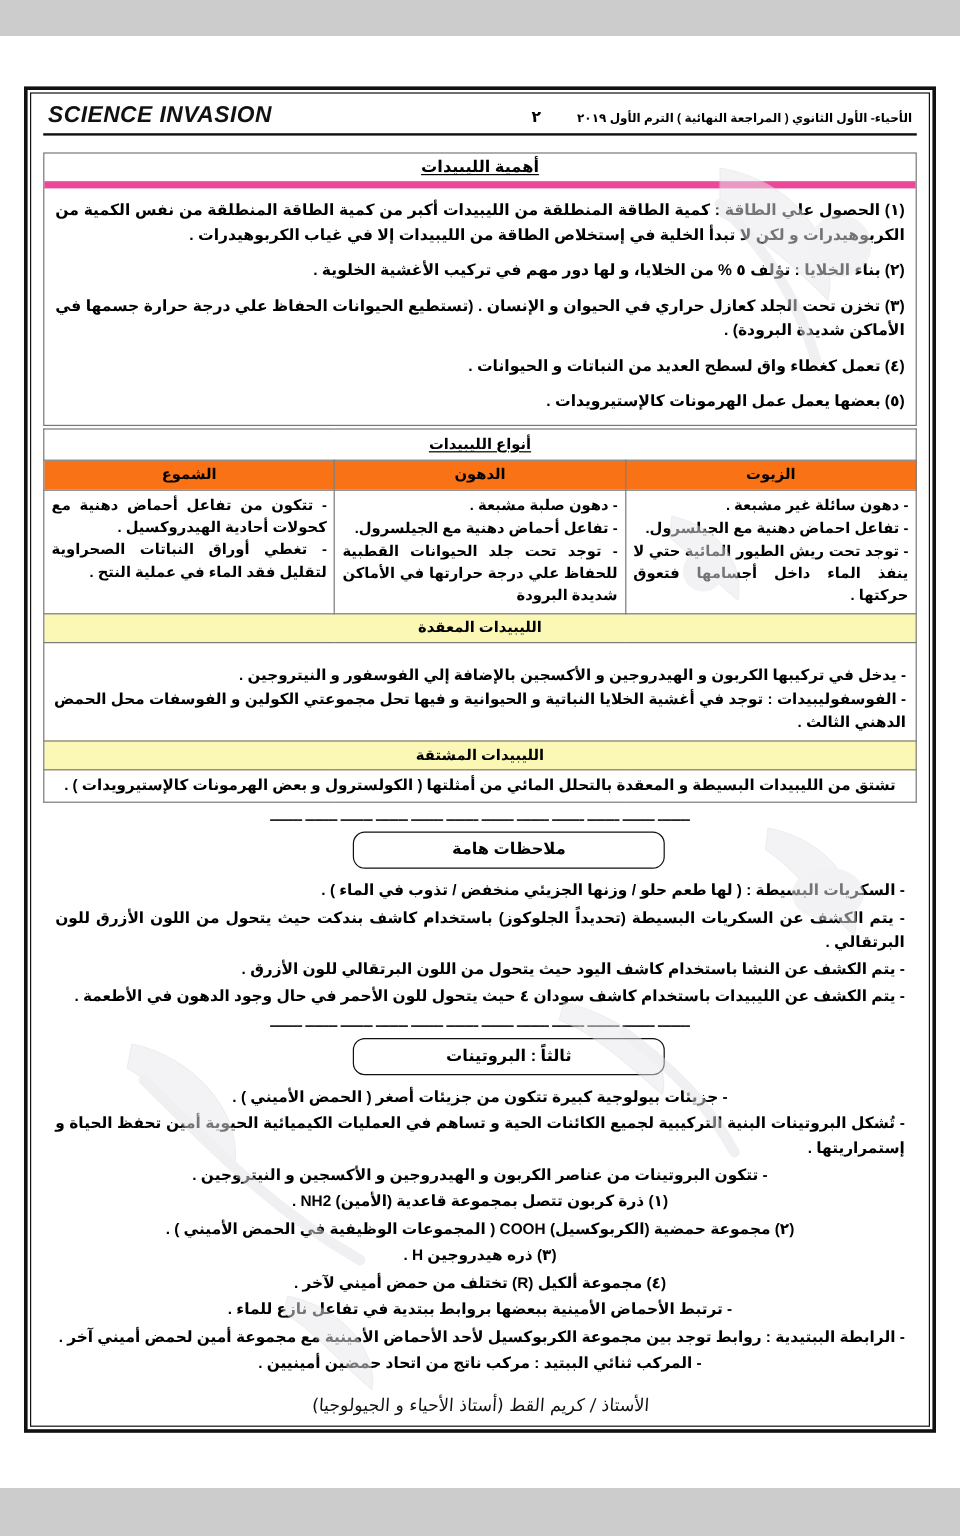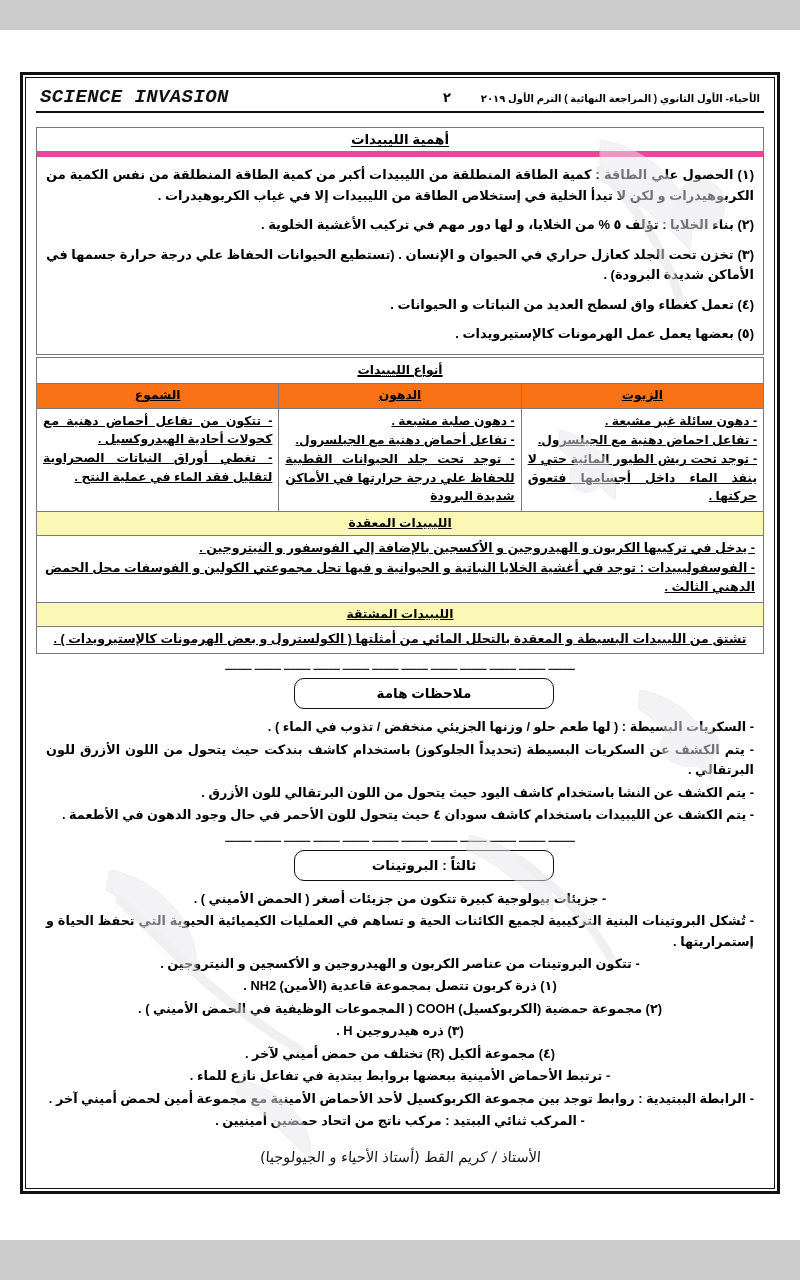--- a/index.html
+++ b/index.html
@@ -79,21 +79,21 @@
     letter-spacing: -0.2px;
   }
   .header-page {
     font-size: 13px;
     font-weight: bold;
     margin-right: 30px;
     margin-left: 30px;
   }
   .header-right-group { display: flex; align-items: baseline; }
   .brand {
-    font-family: Liberation Mono, monospace;
+    font-family: Liberation Sans, sans-serif;
     font-style: italic;
     font-weight: bold;
     font-size: 19px;
     letter-spacing: 0.4px;
     direction: ltr;
     color: #111;
   }
 
   
   .framed {
@@ -133,21 +133,20 @@
     margin-top: 1px;
   }
   table.types td, table.types th {
     border: 1px solid #7a7a7a;
     vertical-align: top;
     padding: 3px 6px 4px 6px;
     font-size: 12.3px;
     font-weight: bold;
     line-height: 1.5;
     color: #000;
-    text-decoration: underline;
   }
   .band-title {
     text-align: center;
     font-size: 13.5px;
     font-weight: bold;
     background: #ffffff;
     padding: 3px 0 4px 0 !important;
   }
   .band-title span { text-decoration: underline; text-underline-offset: 2px; }
   .band-yellow {
@@ -277,21 +276,21 @@
         </td>
         <td class="cell-list">
           <div>- تتكون من تفاعل أحماض دهنية مع كحولات أحادية الهيدروكسيل .</div>
           <div>- تغطي أوراق النباتات الصحراوية لتقليل فقد الماء في عملية النتح .</div>
         </td>
       </tr>
       <tr>
         <td colspan="3" class="band-yellow">الليبيدات المعقدة</td>
       </tr>
       <tr>
-        <td colspan="3" class="cell-list" style="font-size:12.6px;padding:3px 8px 4px 8px;">
+        <td colspan="3" class="cell-list" style="font-size:12.6px;padding:18px 8px 4px 8px;">
           <div>- يدخل في تركيبها الكربون و الهيدروجين و الأكسجين بالإضافة إلي الفوسفور و النيتروجين .</div>
           <div>- الفوسفوليبيدات : توجد في أغشية الخلايا النباتية و الحيوانية و فيها تحل مجموعتي الكولين و الفوسفات محل الحمض الدهني الثالث .</div>
         </td>
       </tr>
       <tr>
         <td colspan="3" class="band-yellow">الليبيدات المشتقة</td>
       </tr>
       <tr>
         <td colspan="3" class="cell-list" style="font-size:12.6px;text-align:center;text-align-last:center;padding:3px 8px 4px 8px;">تشتق من الليبيدات البسيطة و المعقدة بالتحلل المائي من أمثلتها ( الكولسترول و بعض الهرمونات كالإستيرويدات ) .</td>
       </tr>
@@ -310,21 +309,21 @@
       <p class="bullet">- يتم الكشف عن الليبيدات باستخدام كاشف سودان ٤ حيث يتحول للون الأحمر في حال وجود الدهون في الأطعمة .</p>
     </div>
 
     <div class="dash-sep">ـــــــ ـــــــ ـــــــ ـــــــ ـــــــ ـــــــ ـــــــ ـــــــ ـــــــ ـــــــ ـــــــ ـــــــ</div>
 
     <div class="pill-wrap">
       <div class="pill">ثالثاً : البروتينات</div>
     </div>
     <div class="block">
       <p class="bullet" style="text-align-last:center">- جزيئات بيولوجية كبيرة تتكون من جزيئات أصغر ( الحمض الأميني ) .</p>
-      <p class="bullet">- تُشكل البروتينات البنية التركيبية لجميع الكائنات الحية و تساهم في العمليات الكيميائية الحيوية التي تحفظ الحياة و إستمراريتها .</p>
+      <p class="bullet">- تُشكل البروتينات البنية التركيبية لجميع الكائنات الحية و تساهم في العمليات الكيميائية الحيوية أمين تحفظ الحياة و إستمراريتها .</p>
       <p class="bullet" style="text-align-last:center">- تتكون البروتينات من عناصر الكربون و الهيدروجين و الأكسجين و النيتروجين .</p>
       <p class="bullet" style="text-align-last:center">(١) ذرة كربون تتصل بمجموعة قاعدية (الأمين) NH2 .</p>
       <p class="bullet" style="text-align-last:center">(٢) مجموعة حمضية (الكربوكسيل) COOH ( المجموعات الوظيفية في الحمض الأميني ) .</p>
       <p class="bullet" style="text-align-last:center">(٣) ذره هيدروجين H .</p>
       <p class="bullet" style="text-align-last:center">(٤) مجموعة ألكيل (R) تختلف من حمض أميني لآخر .</p>
       <p class="bullet" style="text-align-last:center">- ترتبط الأحماض الأمينية ببعضها بروابط ببتدية في تفاعل نازع للماء .</p>
       <p class="bullet">- الرابطة الببتيدية : روابط توجد بين مجموعة الكربوكسيل لأحد الأحماض الأمينية مع مجموعة أمين لحمض أميني آخر .</p>
       <p class="bullet" style="text-align-last:center">- المركب ثنائي الببتيد : مركب ناتج من اتحاد حمضين أمينيين .</p>
     </div>
 

